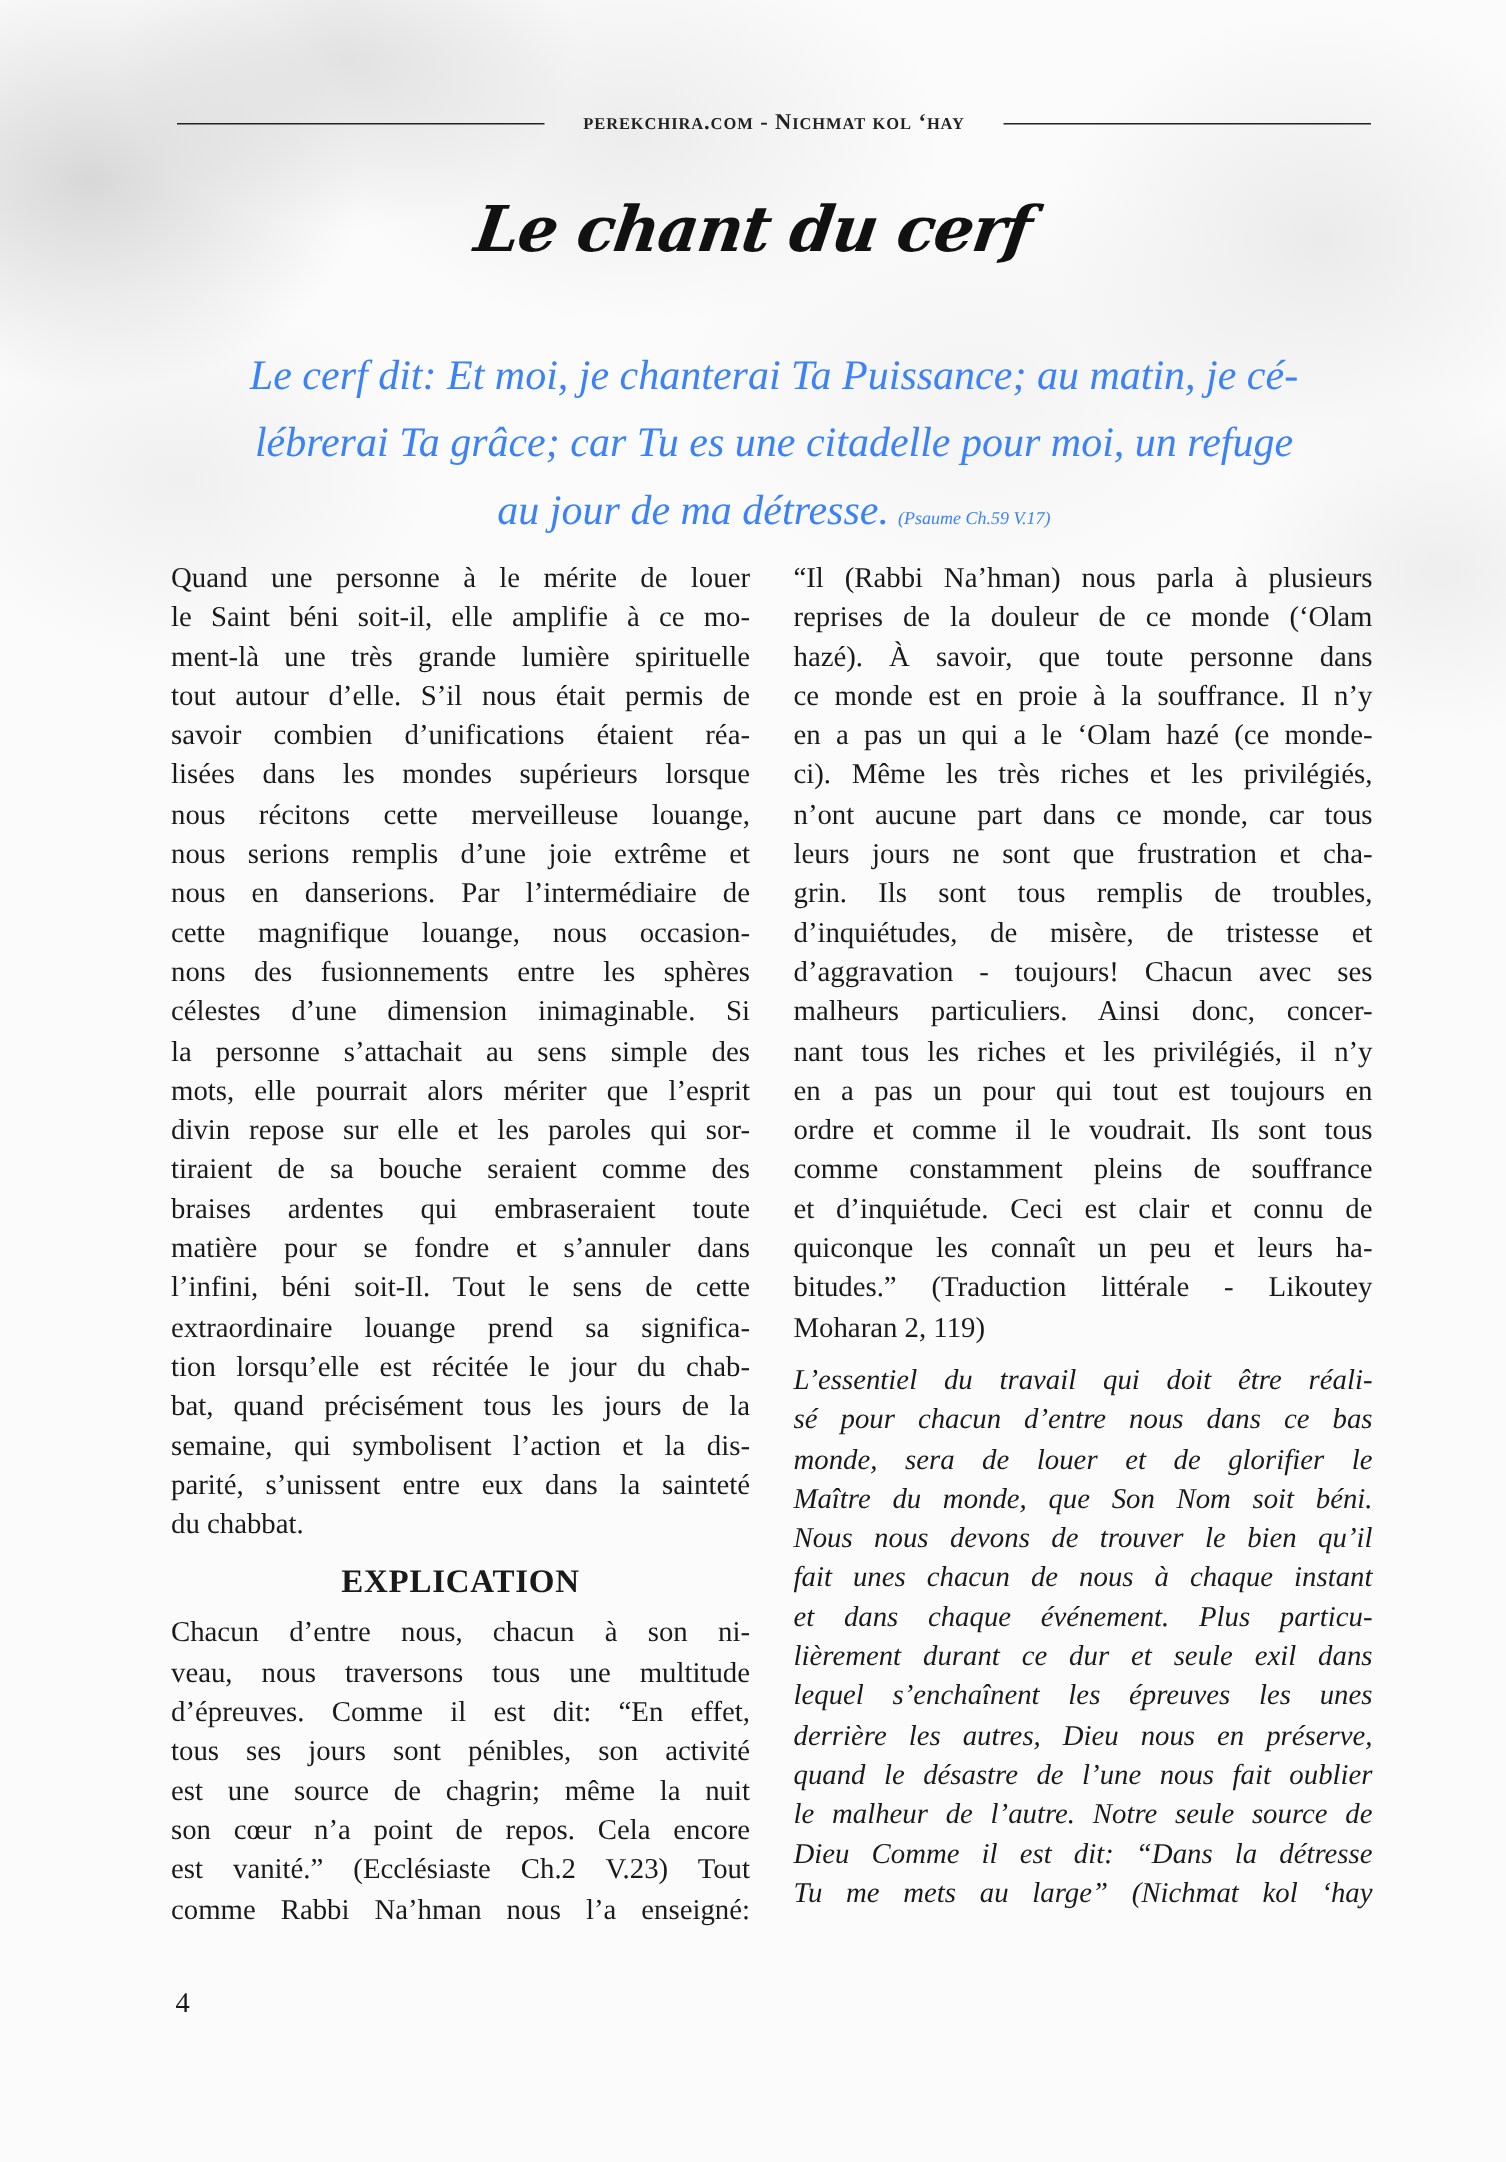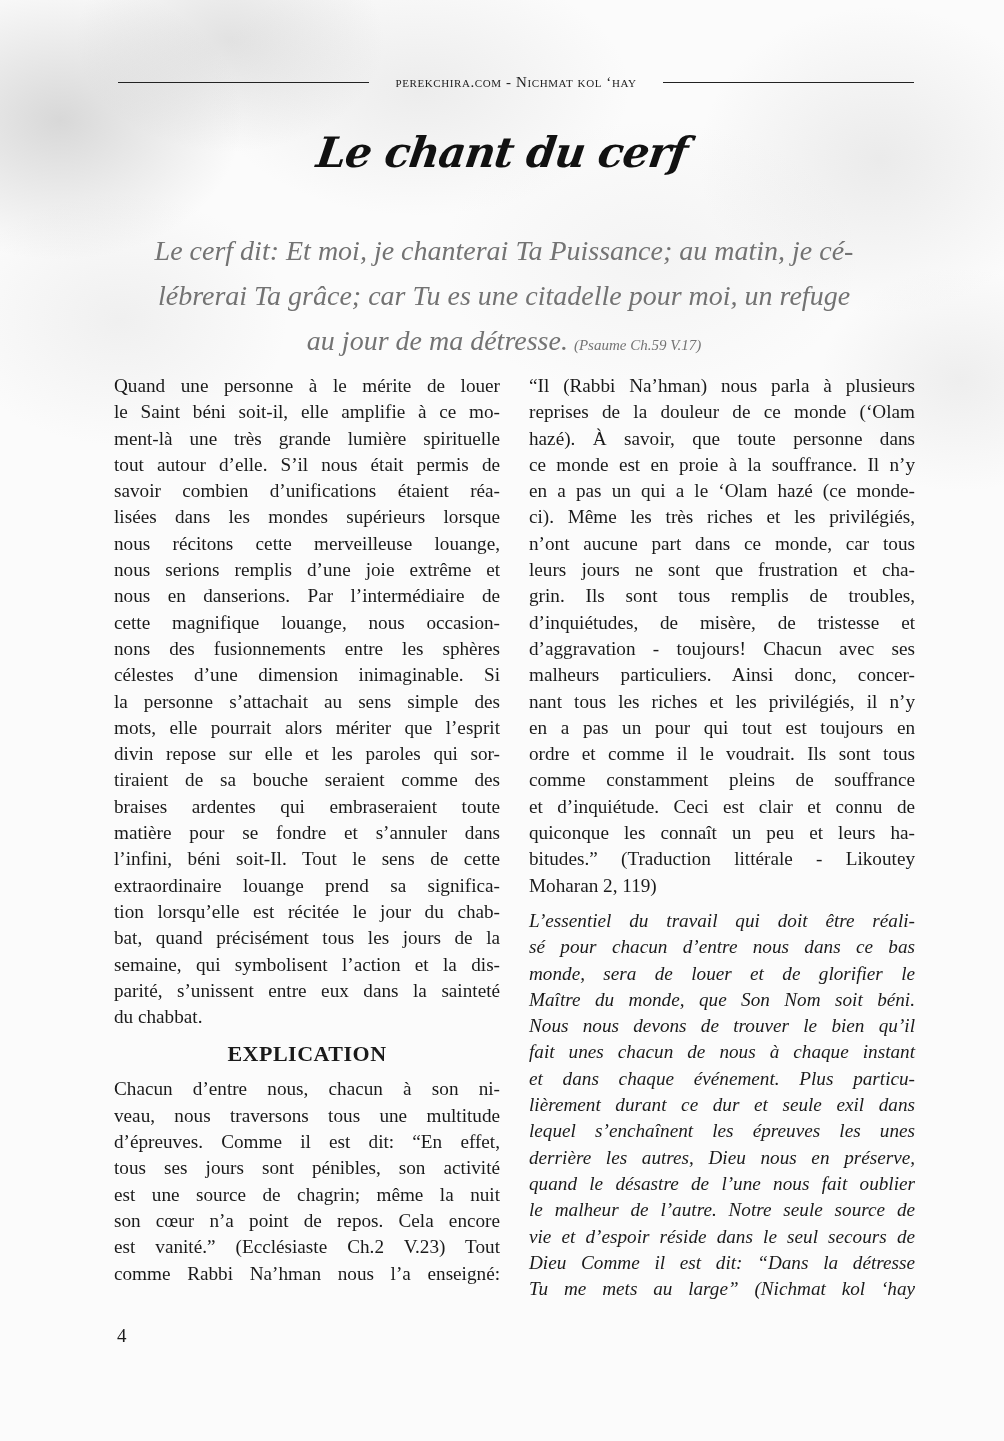--- a/index.html
+++ b/index.html
@@ -25,35 +25,36 @@
   .running-header {
     position: absolute; top: 70px; left: 118px; width: 796px; height: 24px;
     display: flex; align-items: center;
   }
   .running-header .rule { flex: 1; height: 0; border-top: 1.6px solid #222; }
   .running-header .rule.left { margin-right: 26px; }
   .running-header .rule.right { margin-left: 26px; }
   .running-header .htext {
     font-size: 15px; letter-spacing: 0.6px; font-variant: small-caps; color: #222;
     white-space: nowrap;
+    font-weight: bold;
   }
   .running-header .htext .lc { text-transform: lowercase; }
 
   .title {
     position: absolute; top: 128px; left: 0; width: 1004px; text-align: center;
     font-family: "DejaVu Serif", serif; font-style: italic; font-weight: bold;
     font-size: 42px; letter-spacing: -1px; color: #111;
     transform: skewX(-8deg);
   }
 
   .verse {
-    position: absolute; top: 228px; left: 98px; width: 812px; text-align: center;
-    font-style: italic; font-size: 28px; line-height: 45px; color: #737373;
+    position: absolute; top: 228px; left: 110px; width: 812px; text-align: center;
+    font-style: italic; font-size: 28px; line-height: 45px; color: #3b82f6;
   }
-  .verse .ref { font-size: 15px; margin-left: 6px; }
+  .verse .ref { font-size: 12px; margin-left: 6px; }
   .verse .line { display: block; }
 
   .column {
     position: absolute; top: 373px; width: 386px;
     font-size: 19.2px; line-height: 26.3px; color: #1a1a1a;
   }
   .column.left { left: 114px; }
   .column.right { left: 529px; }
   .column .line { display: block; text-align: justify; text-align-last: justify; white-space: nowrap; overflow: visible; height: 26.3px; }
   .column .line.last { text-align-last: left; }
@@ -160,20 +161,19 @@
         <span class="line">monde, sera de louer et de glorifier le</span>
         <span class="line">Maître du monde, que Son Nom soit béni.</span>
         <span class="line">Nous nous devons de trouver le bien qu’il</span>
         <span class="line">fait unes chacun de nous à chaque instant</span>
         <span class="line">et dans chaque événement. Plus particu-</span>
         <span class="line">lièrement durant ce dur et seule exil dans</span>
         <span class="line">lequel s’enchaînent les épreuves les unes</span>
         <span class="line">derrière les autres, Dieu nous en préserve,</span>
         <span class="line">quand le désastre de l’une nous fait oublier</span>
         <span class="line">le malheur de l’autre. Notre seule source de</span>
-        <span class="line">vie et d’espoir réside dans le seul secours de</span>
         <span class="line">Dieu Comme il est dit: “Dans la détresse</span>
         <span class="line">Tu me mets au large” (Nichmat kol ‘hay</span>
       </div>
   </div>
 
   <div class="page-number">4</div>
 </div>
 
 </body></html>

